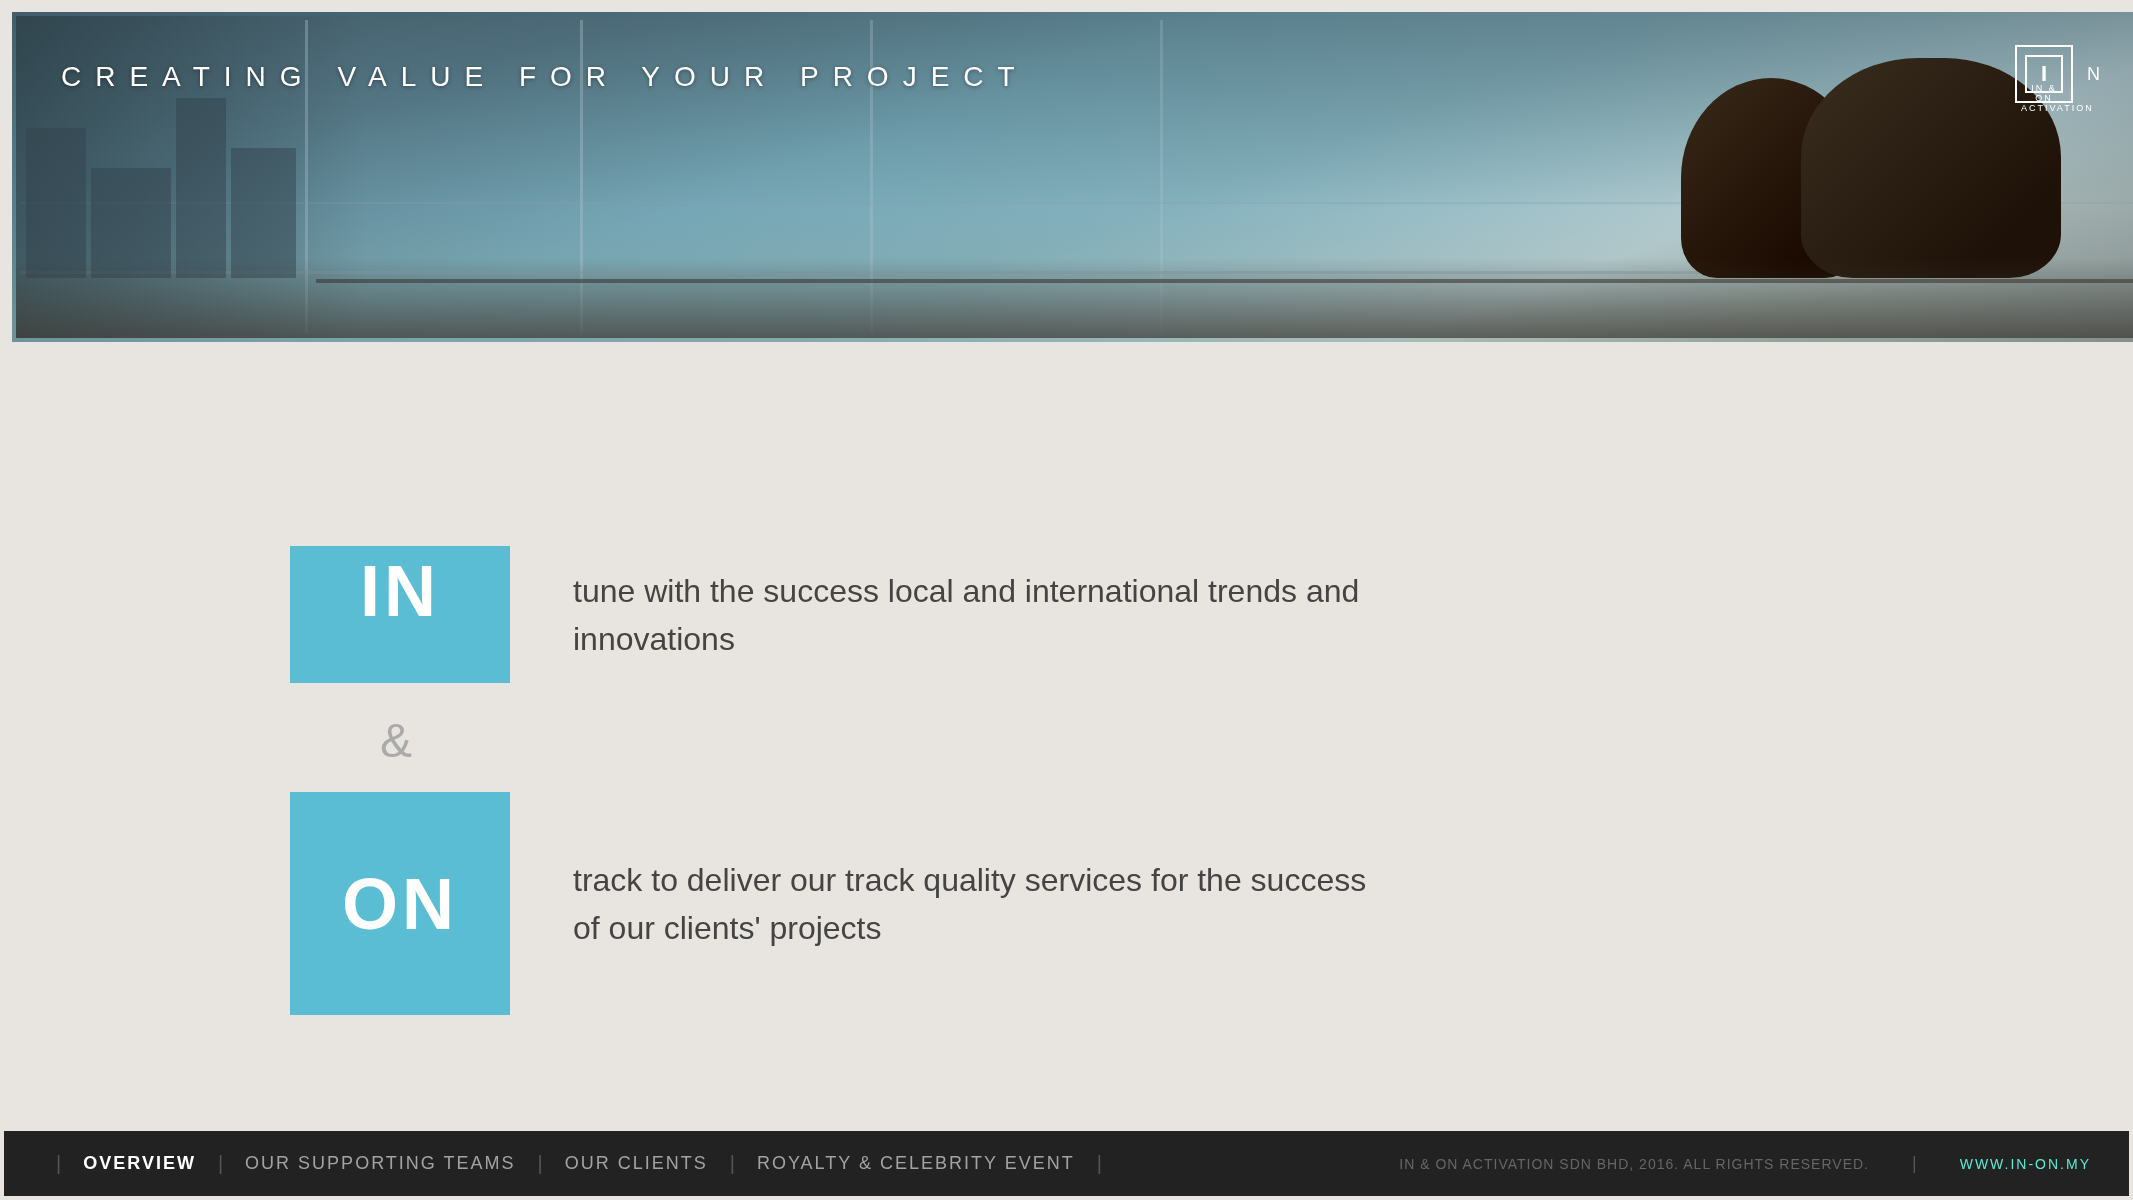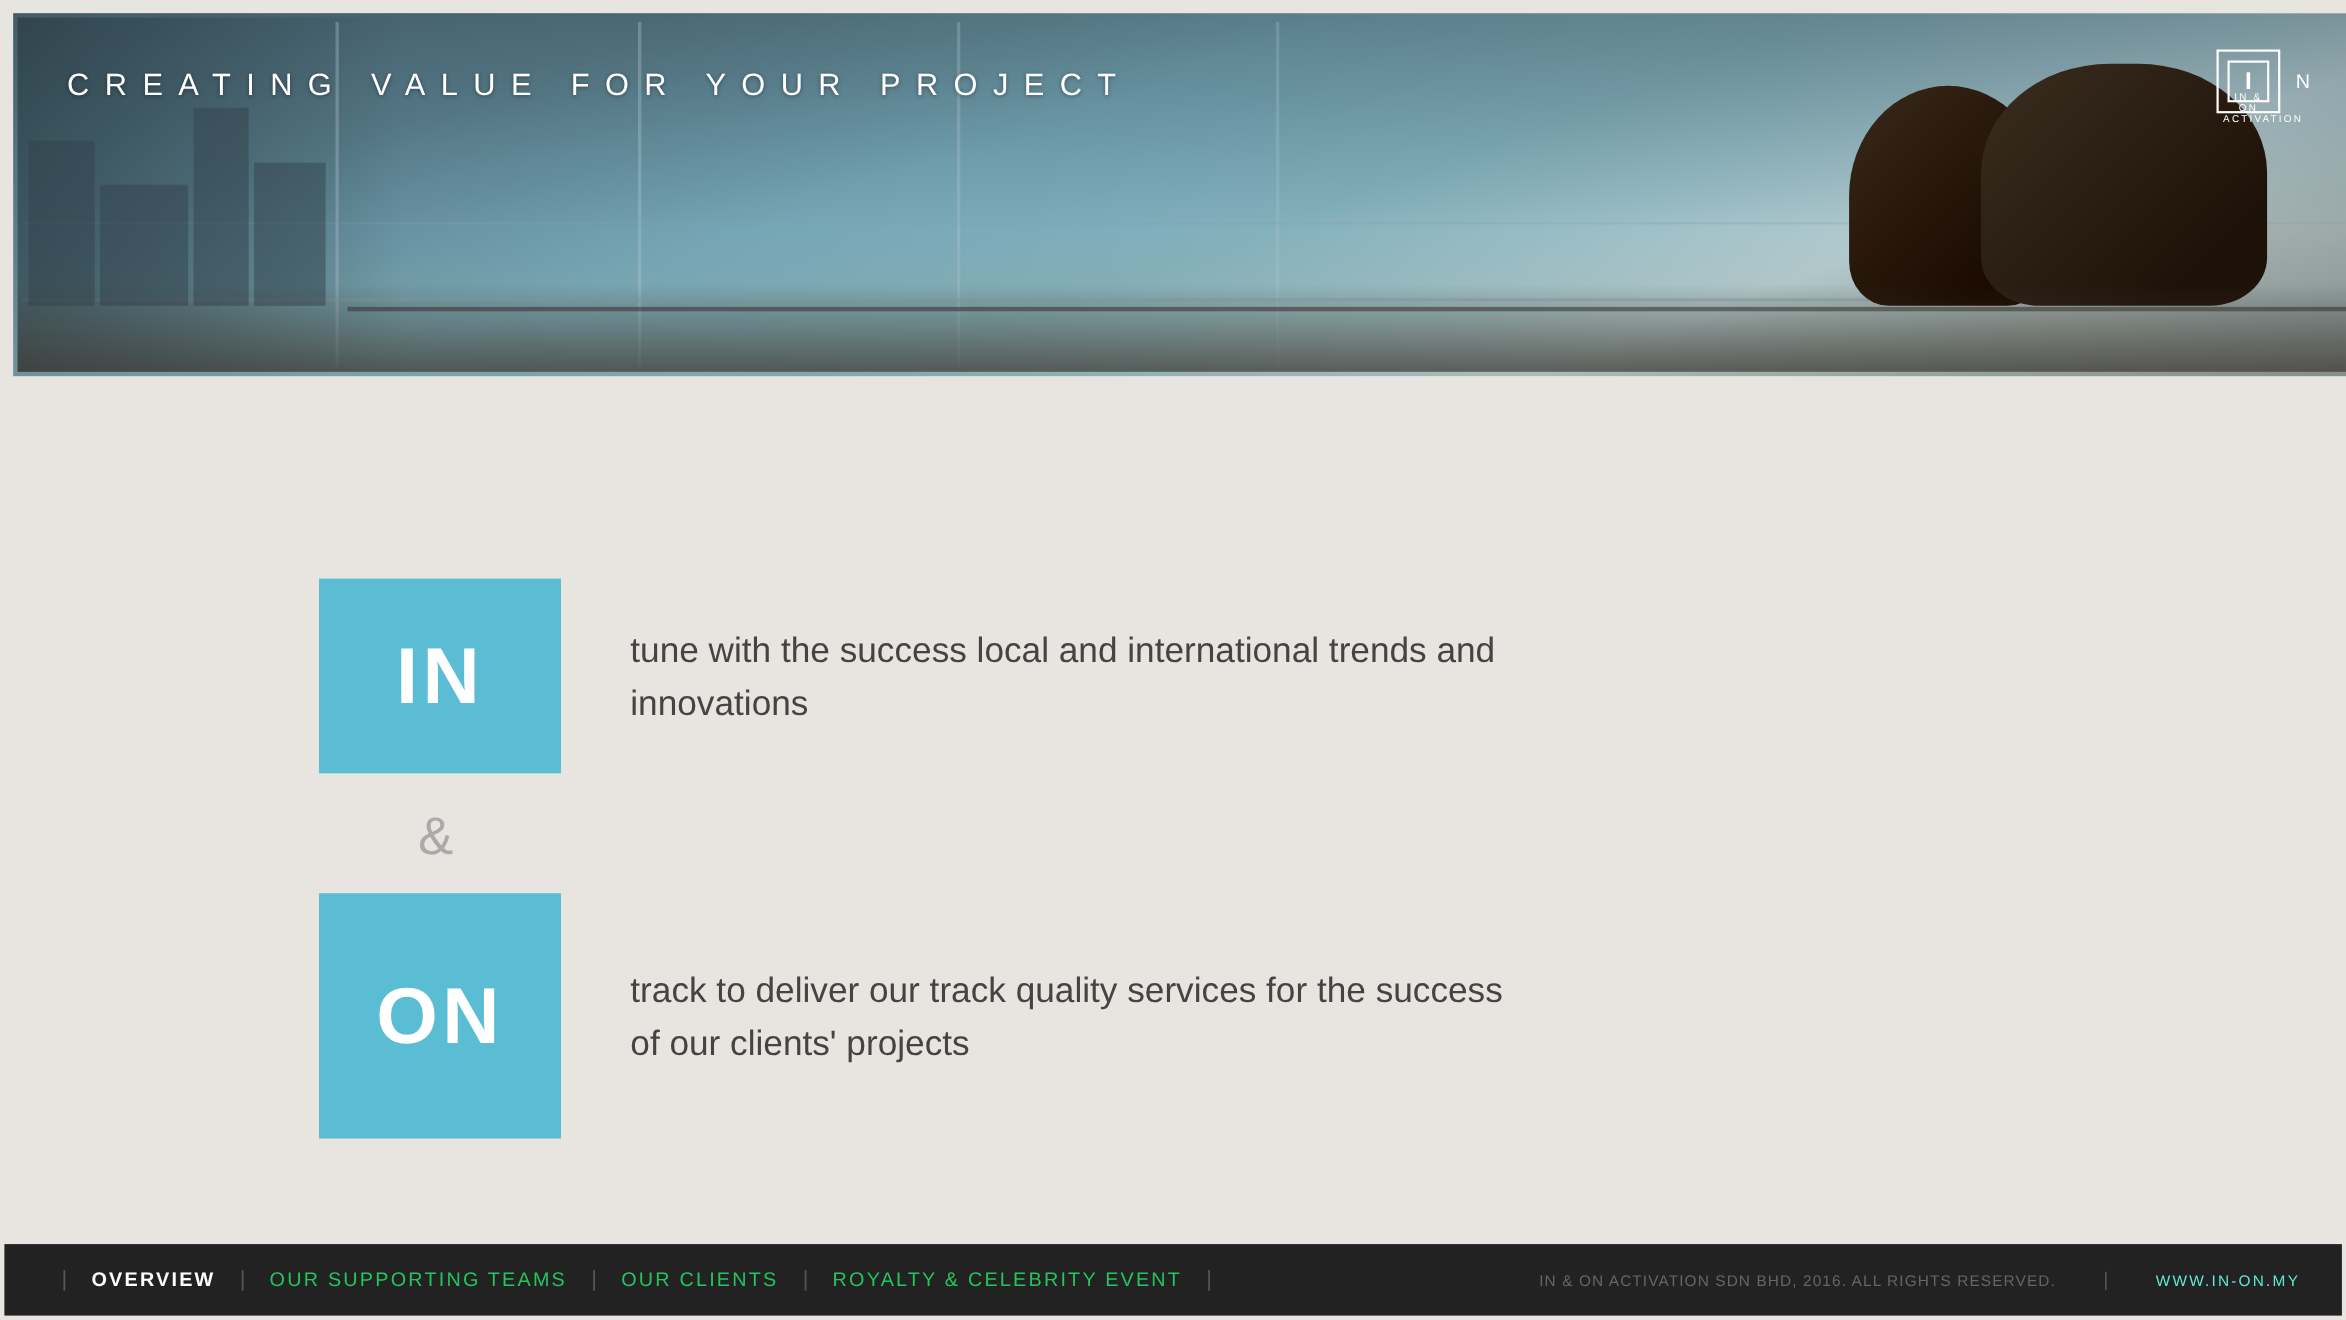--- a/index.html
+++ b/index.html
@@ -120,24 +120,23 @@
     
     .block-row {
       display: flex;
       align-items: center;
       gap: 55px;
       margin-bottom: 10px;
     }
 
     .colored-block {
       width: 220px;
-      height: 177px;
+      height: 137px;
       background: #5bbdd4;
       display: flex;
-      align-items: center;
       justify-content: center;
       flex-shrink: 0;
     }
 
     .block-label {
       color: #ffffff;
       font-size: 72px;
       font-weight: 700;
       letter-spacing: 4px;
       font-family: 'Segoe UI', Arial, sans-serif;
@@ -204,21 +203,21 @@
       gap: 0;
     }
 
     .nav-pipe {
       color: #555555;
       font-size: 20px;
       margin: 0 18px;
     }
 
     .nav-item {
-      color: #22c55e;
+      color: #a3a3a3;
       font-size: 18px;
       font-weight: 400;
       letter-spacing: 2px;
       text-transform: uppercase;
       cursor: pointer;
       font-family: 'Segoe UI', Arial, sans-serif;
     }
 
     .nav-item.active {
       color: #ffffff;

